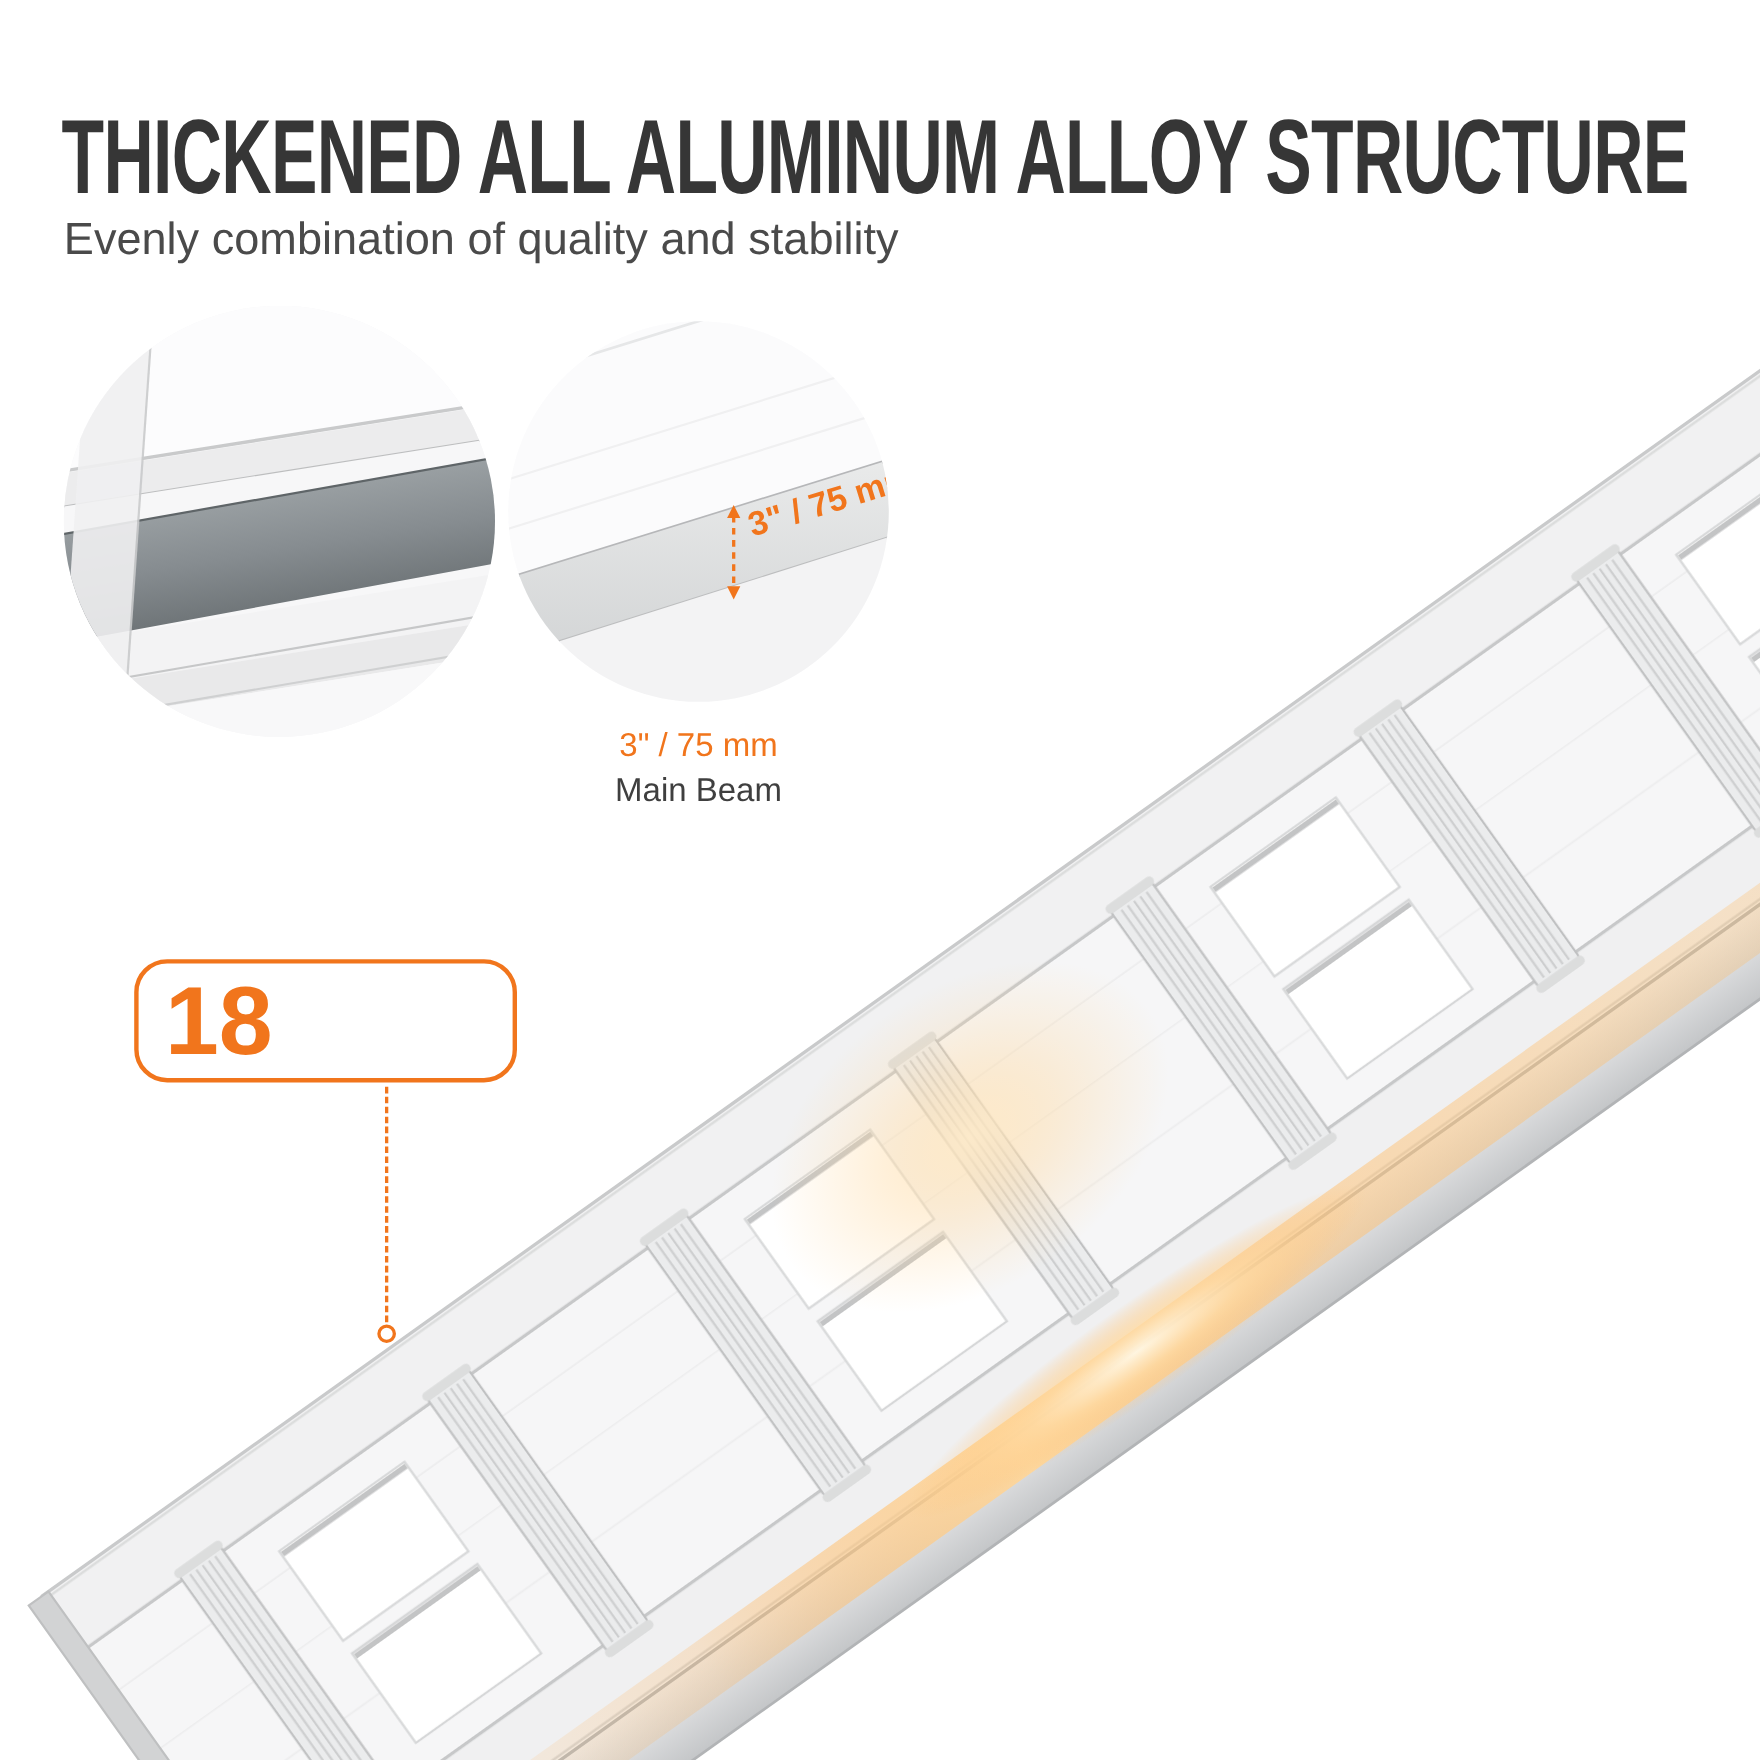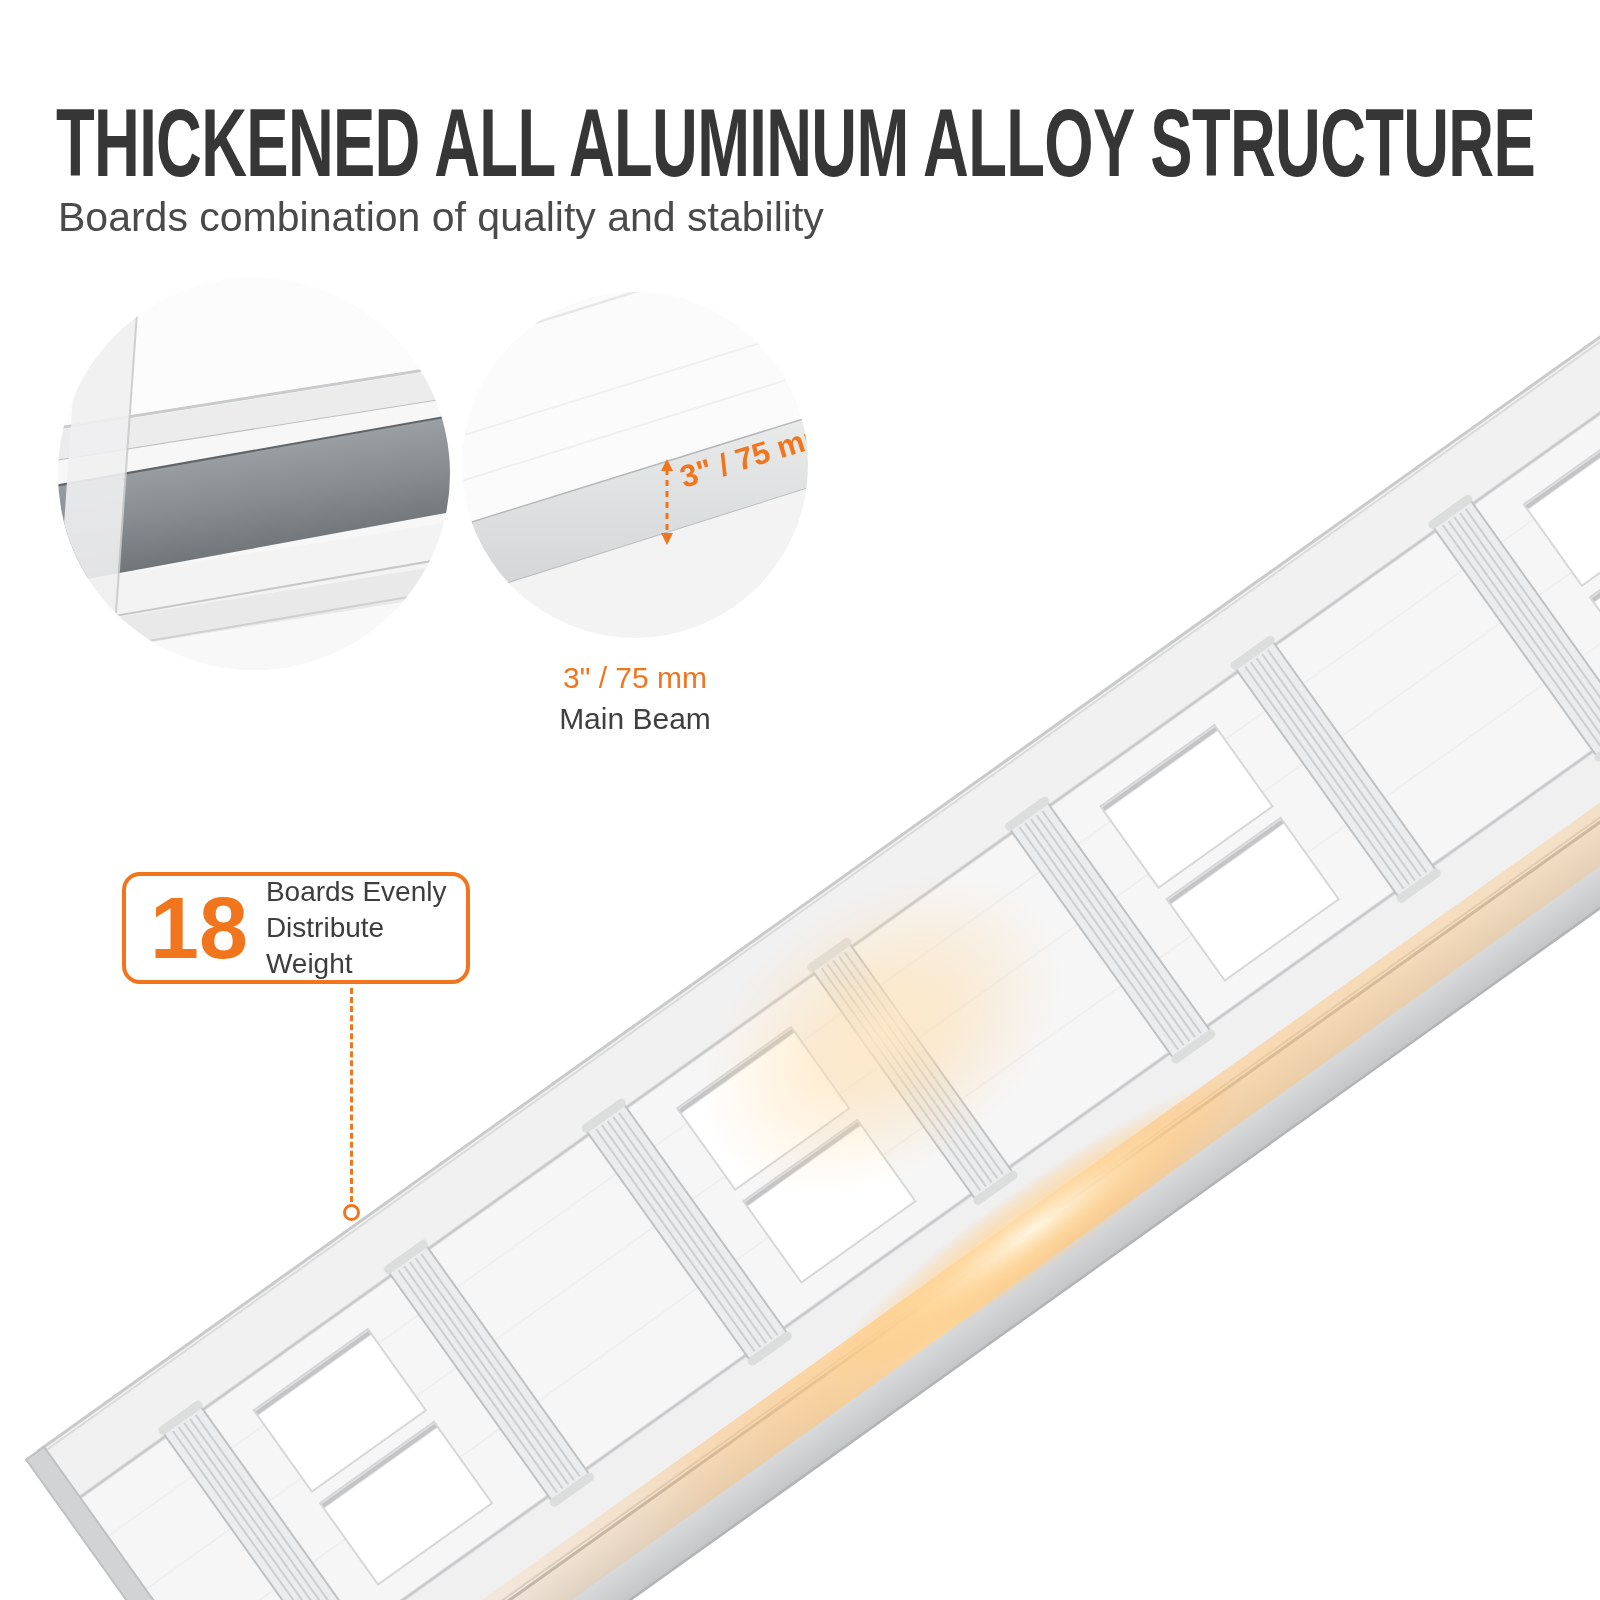--- a/index.html
+++ b/index.html
@@ -14,22 +14,22 @@
   .page-title{left:56px;top:76px;font-size:96px;font-weight:bold;color:var(--title);
       letter-spacing:-1px;transform:scaleX(.66);transform-origin:left top;white-space:nowrap;z-index:4;}
   .page-subtitle{left:58px;top:182px;font-size:41px;color:#4a4a4a;z-index:4;}
   .inset-left{left:58px;top:266px;width:392px;height:392px;z-index:3;}
   .inset-right{left:462px;top:280px;width:346px;height:346px;z-index:3;}
   .caption{font-size:30px;line-height:1.35;color:var(--body);text-align:center;z-index:4;}
   .caption-left{left:28px;top:646px;width:380px;}
   .caption-right{left:485px;top:646px;width:300px;}
   .accent-text{color:var(--accent);}
   .badge{left:122px;top:860px;width:348px;height:112px;background:#fff;border:4px solid var(--accent);
-      border-radius:18px;display:flex;align-items:center;gap:18px;padding:0 10px 0 24px;
-      box-sizing:border-box;z-index:5;}
+      border-radius:30px;display:flex;align-items:center;gap:18px;padding:0 10px 0 24px;
+      box-sizing:border-box;z-index:5;text-align:center;}
   .badge-number{font-size:88px;font-weight:bold;color:var(--accent);line-height:.9;}
   .badge-text{font-size:28px;color:#3d3d3d;line-height:1.28;}
   .connector-line{left:350px;top:976px;height:214px;width:0;border-left:3px dashed var(--accent);z-index:4;}
   .connector-dot{left:343px;top:1192px;width:11px;height:11px;border:3px solid var(--accent);
       border-radius:50%;background:#fff;z-index:4;}
   .ramp-svg{left:0;top:0;width:1600px;height:1600px;z-index:1;pointer-events:none;}
   svg text{font-family:"Liberation Sans",sans-serif;}
 </style>
 </head>
 <body>
@@ -108,21 +108,21 @@
 
       <rect x="-374" y="-395" width="22" height="465" fill="#d2d3d4" stroke="#bfc0c1" stroke-width="2"></rect>
 
       <ellipse cx="570" cy="-245" rx="200" ry="135" fill="url(#deckHot)"></ellipse>
       <rect x="-300" y="-16" width="2650" height="52" fill="url(#glowX)"></rect>
       <ellipse cx="580" cy="2" rx="255" ry="42" fill="url(#hotSpot)"></ellipse>
     </g>
   </svg>
 
   <div class="abs page-title">THICKENED ALL ALUMINUM ALLOY STRUCTURE</div>
-  <div class="abs page-subtitle">Boards combination of quality and stability</div>
+  <div class="abs page-subtitle">Evenly combination of quality and stability</div>
 
   <svg class="abs inset-left" viewBox="0 0 392 392" xmlns="http://www.w3.org/2000/svg">
     <defs>
       <clipPath id="clipL">
           <circle cx="196" cy="196" r="196"></circle>
         </clipPath>
       <linearGradient id="tubeGrad" x1="0" y1="0" x2="0" y2="1">
         <stop offset="0" stop-color="#9aa0a3"></stop>
         <stop offset="0.5" stop-color="#868c90"></stop>
         <stop offset="1" stop-color="#6e7477"></stop>
@@ -184,21 +184,17 @@
   </svg>
 
 
   <div class="abs caption caption-right">
     <div class="accent-text">3" / 75 mm</div>
     <div>Main Beam</div>
   </div>
 
   <div class="abs badge">
     <div class="badge-number">18</div>
-    <div class="badge-text">
-      <div>Boards Evenly</div>
-      <div>Distribute Weight</div>
-    </div>
   </div>
   <div class="abs connector-line"></div>
   <div class="abs connector-dot"></div>
 
 </div>
 
 </body></html>

